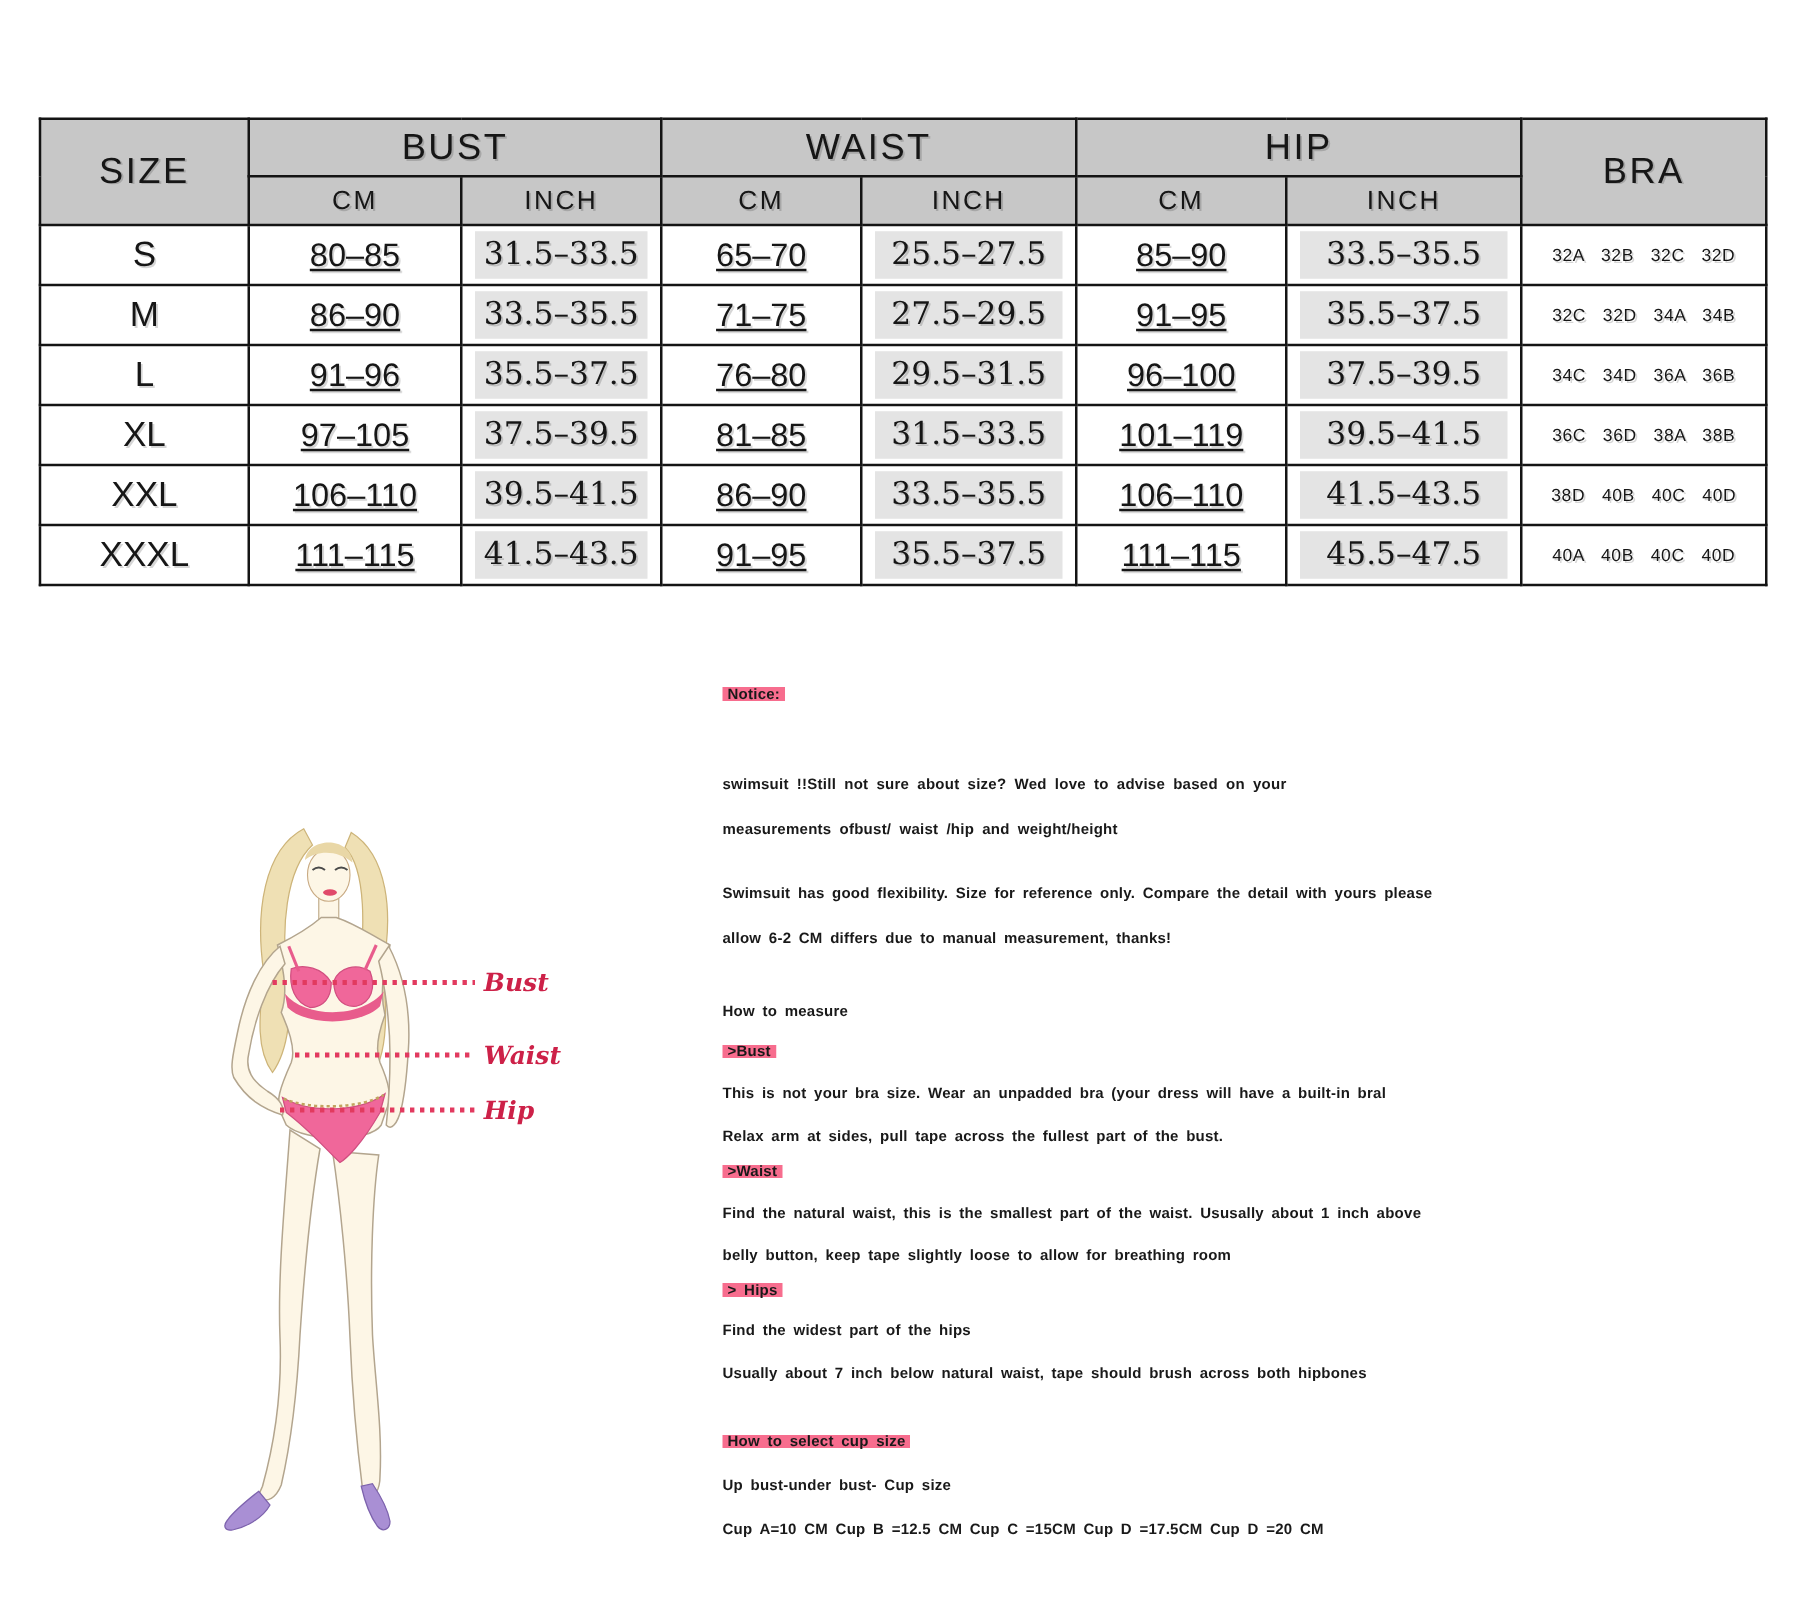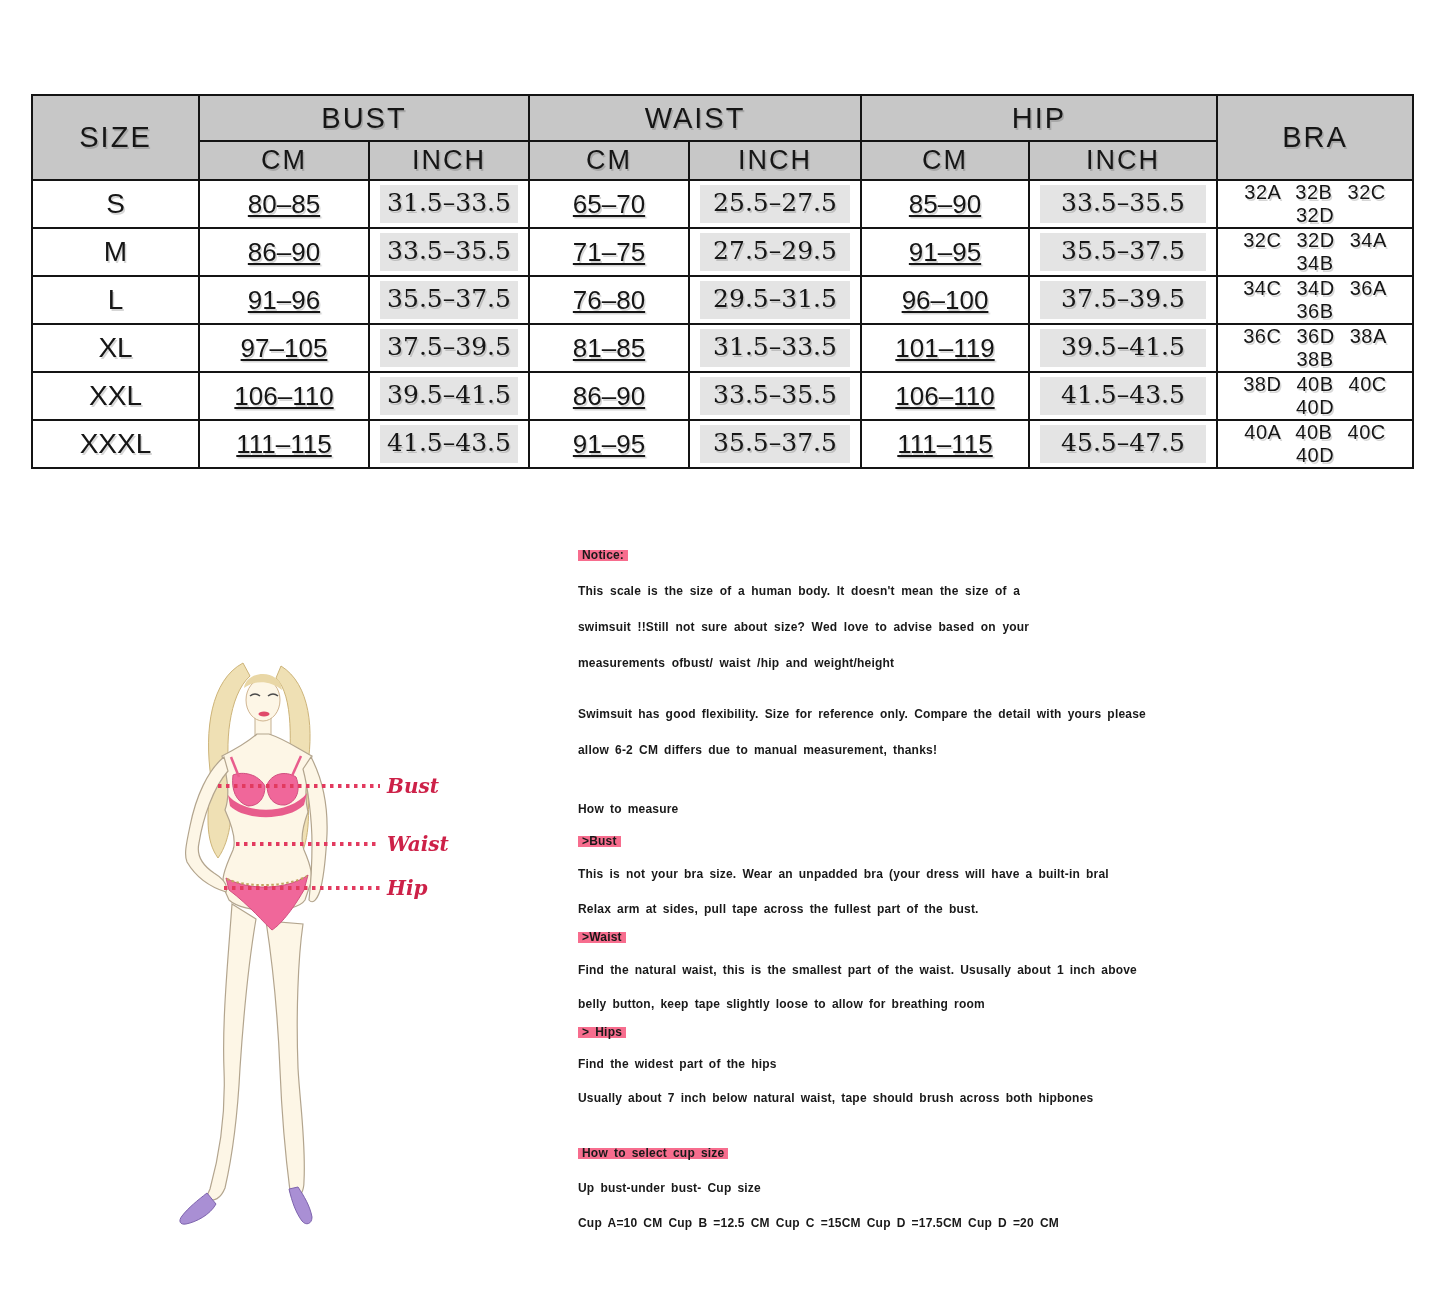--- a/index.html
+++ b/index.html
@@ -17,29 +17,29 @@
   }
   .size-table th,.size-table td{
     border:2px solid #141414;text-align:center;vertical-align:middle;
     padding:0;color:#161616;
     text-shadow:1.5px 1.5px 0 rgba(0,0,0,0.16);
   }
   .size-table thead th{
     background:#c7c7c7;font-weight:normal;font-size:29px;letter-spacing:2px;
   }
   .size-table thead tr.r1 th{height:44px;}
-  .size-table thead tr.r2 th{height:37px;font-size:27px;margin-top:14px;}
+  .size-table thead tr.r2 th{height:37px;font-size:21px;margin-top:14px;}
   .size-table tbody td{height:43px;background:#ffffff;}
   .size-table td.size-col{font-size:28px;}
   .size-table td.cm-col{font-size:26px;text-decoration:underline;}
   .size-table td.inch-col{font-family:"DejaVu Serif", serif;font-size:25px;}
   .size-table td.inch-col .inset{
     display:block;height:38px;line-height:35px;margin:4px 10px;background:#e4e4e4;
   }
-  .size-table td.bra-col{font-size:20px;word-spacing:9px;letter-spacing:0.5px;text-align:center;}
+  .size-table td.bra-col{font-size:14px;word-spacing:9px;letter-spacing:0.5px;text-align:center;}
 
   
   .figure-wrap{position:absolute;left:148px;top:638px;width:340px;height:612px;}
 
   
   .info{position:absolute;left:578px;top:540px;width:852px;height:720px;}
   .info .ln{
     position:absolute;left:0;white-space:nowrap;font-weight:bold;color:#191919;
     font-size:12px;line-height:24px;letter-spacing:0.2px;word-spacing:2.5px;
   }
@@ -226,21 +226,20 @@
     <line x1="76" y1="250" x2="232" y2="250" stroke="#e23a5f" stroke-width="4" stroke-dasharray="3.5 4.5"></line>
 
     <text x="239" y="155" font-family="DejaVu Serif, serif" font-style="italic" font-weight="bold" font-size="20" fill="#cd2148">Bust</text>
     <text x="239" y="213" font-family="DejaVu Serif, serif" font-style="italic" font-weight="bold" font-size="20" fill="#cd2148">Waist</text>
     <text x="239" y="257" font-family="DejaVu Serif, serif" font-style="italic" font-weight="bold" font-size="20" fill="#cd2148">Hip</text>
   </svg>
 </div>
 
 <div class="info">
   <div class="ln big t1"><span class="hl">Notice:</span></div>
-  <div class="ln big t2">This scale is the size of a human body. It doesn't mean the size of a</div>
   <div class="ln big t3">swimsuit !!Still not sure about size? Wed love to advise based on your</div>
   <div class="ln big t4">measurements ofbust/ waist /hip and weight/height</div>
 
   <div class="ln t5">Swimsuit has good flexibility. Size for reference only. Compare the detail with yours please</div>
   <div class="ln t6">allow 6-2 CM differs due to manual measurement, thanks!</div>
 
   <div class="ln t7">How to measure</div>
 
   <div class="ln t8"><span class="hl">&gt;Bust</span></div>
   <div class="ln t9">This is not your bra size. Wear an unpadded bra (your dress will have a built-in bral</div>

